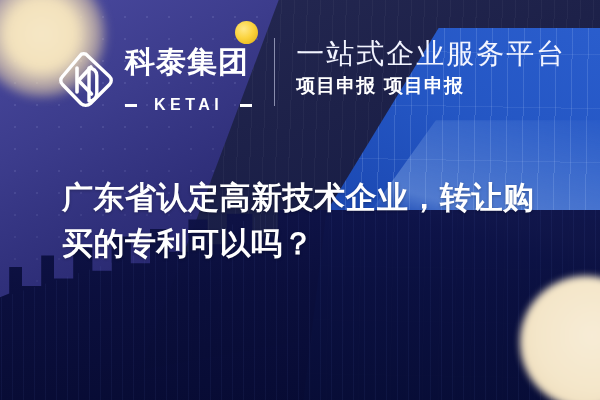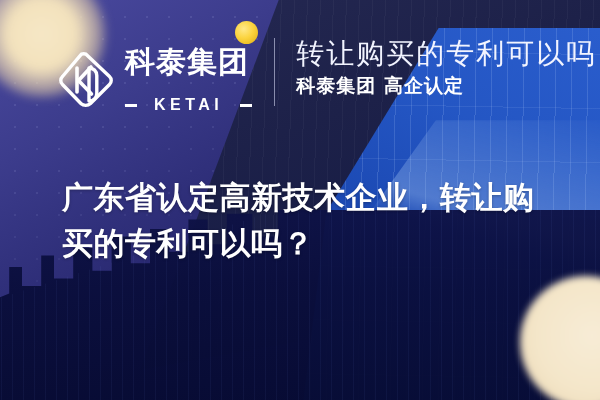--- a/index.html
+++ b/index.html
@@ -241,21 +241,21 @@
           <span class="logo-rule"></span>
           <span class="logo-en">KETAI</span>
           <span class="logo-rule"></span>
         </span>
       </span>
     </div>
 
     <div class="divider"></div>
 
     <div class="slogan">
-      <span class="slogan-main">转让购买的专利可以吗</span>
-      <span class="slogan-sub">科泰集团 高企认定</span>
+      <span class="slogan-main">一站式企业服务平台</span>
+      <span class="slogan-sub">项目申报 项目申报</span>
     </div>
 
   </div>
 
   <div class="headline">广东省认定高新技术企业，转让购买的专利可以吗？</div>
 
 </div>
 
 </body></html>

